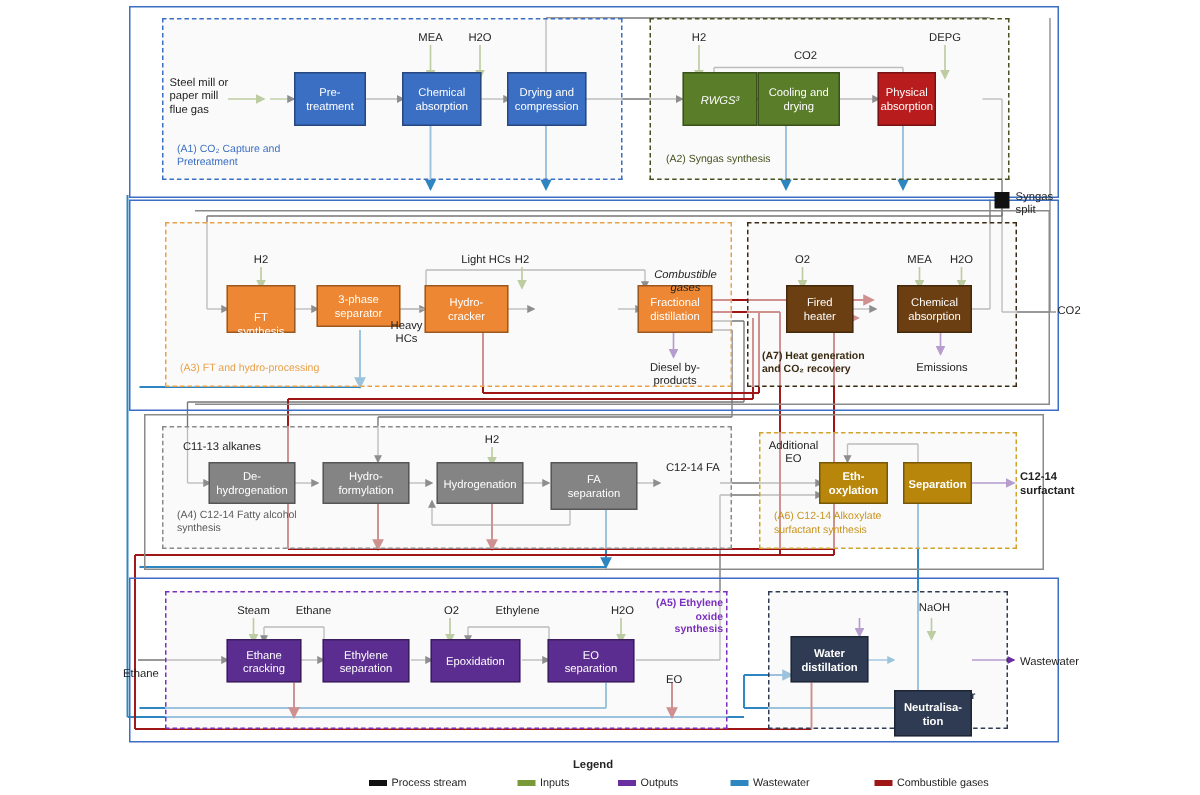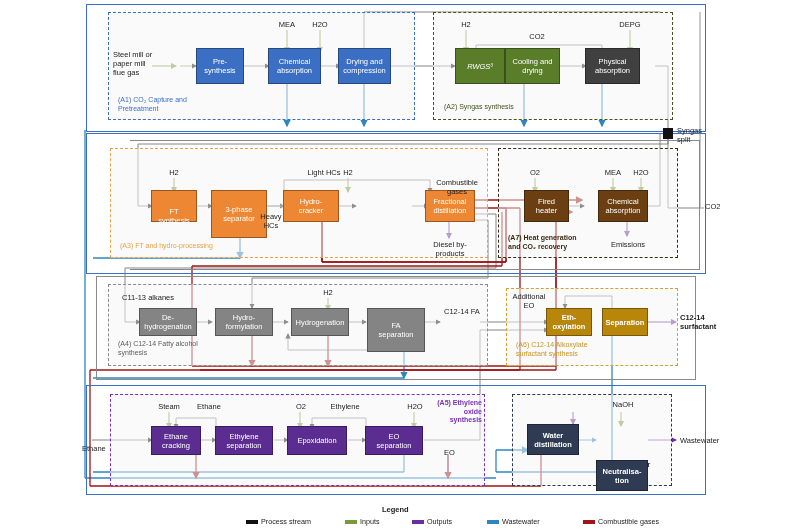--- a/index.html
+++ b/index.html
@@ -218,48 +218,48 @@
   <div class="grplbl" style="left: 430px; top: 399px; color: rgb(123, 47, 190); font-weight: bold; text-align: right; width: 52px; white-space: pre-line;">(A5) Ethylene
 oxide
 synthesis</div>
 
   <div class="grp" style="left:512px;top:394px;width:160px;height:92px;border:1.6px dashed #2f3b52;"></div>
   <div class="grplbl" style="left: 596px; top: 461px; color: rgb(47, 59, 82); font-weight: bold; text-align: center; white-space: pre-line;">(A8) Wastewater
 treatment</div>
 
   <div class="box" style="left:196px;top:48px;width:48px;height:36px;background:#3b6fc4;">
     <span style="white-space: pre-line;">Pre-
-synthesis</span>
+treatment</span>
     </div>
   <div class="box" style="left:268px;top:48px;width:53px;height:36px;background:#3b6fc4;">
     <span style="white-space: pre-line;">Chemical
 absorption</span>
     </div>
   <div class="box" style="left:455px;top:48px;width:50px;height:36px;background:#5a7d2a;">
     <span style="font-style:italic;">RWGS³</span>
     </div>
 
   <div class="box" style="left:338px;top:48px;width:53px;height:36px;background:#3b6fc4;">
     <span style="white-space: pre-line;">Drying and
 compression</span>
     </div>
   <div class="box" style="left:505px;top:48px;width:55px;height:36px;background:#5a7d2a;">
     <span style="white-space: pre-line;">Cooling and
 drying</span>
     </div>
-  <div class="box" style="left:585px;top:48px;width:55px;height:36px;background:#404040;text-align:center;">
+  <div class="box" style="left:585px;top:48px;width:39px;height:36px;background:#b91c1c;text-align:center;">
     <span style="white-space: pre-line;">Physical
 absorption</span>
     </div>
 
   <div class="box" style="left:151px;top:190px;width:46px;height:32px;background:#ed8733;">
     <span style="white-space: pre-line; margin-top: 19px;">FT
 synthesis</span>
     </div>
-  <div class="box" style="left:211px;top:190px;width:56px;height:48px;background:#ed8733;">
+  <div class="box" style="left:211px;top:190px;width:56px;height:28px;background:#ed8733;">
     <span style="white-space: pre-line;">3-phase
 separator</span>
     </div>
   <div class="box" style="left:283px;top:190px;width:56px;height:32px;background:#ed8733;">
     <span style="white-space: pre-line;">Hydro-
 cracker</span>
     </div>
   <div class="box" style="left:427px;top:190px;width:0px;height:0px;background:transparent;border:none;"></div>
   <div class="box" style="left:425px;top:190px;width:50px;height:32px;background:#ed8733;">
     <span style="white-space: pre-line;">Fractional
@@ -278,21 +278,21 @@
     <span style="white-space: pre-line;">De-
 hydrogenation</span>
     </div>
   <div class="box" style="left:215px;top:308px;width:58px;height:28px;background:#848484;">
     <span style="white-space: pre-line;">Hydro-
 formylation</span>
     </div>
   <div class="box" style="left:291px;top:308px;width:58px;height:28px;background:#848484;">
     <span>Hydrogenation</span>
     </div>
-  <div class="box" style="left:367px;top:308px;width:58px;height:44px;background:#848484;">
+  <div class="box" style="left:367px;top:308px;width:58px;height:32px;background:#848484;">
     <span style="white-space: pre-line;">FA
 separation</span>
     </div>
 
   <div class="box" style="left:546px;top:308px;width:46px;height:28px;background:#b8860b;">
     <span style="font-weight: bold; white-space: pre-line;">Eth-
 oxylation</span>
     </div>
   <div class="box" style="left:602px;top:308px;width:46px;height:28px;background:#b8860b;">
     <span style="font-weight:bold;">Separation</span>
@@ -330,21 +330,21 @@
   <div class="lbl" style="left:308px;top:20px;width:24px;">H2O</div>
   <div class="lbl" style="left:456px;top:20px;width:20px;">H2</div>
   <div class="lbl" style="left:525px;top:32px;width:24px;">CO2</div>
   <div class="lbl" style="left:615px;top:20px;width:30px;">DEPG</div>
 
   <div class="lbl" style="left:164px;top:168px;width:20px;">H2</div>
   <div class="lbl" style="left:300px;top:168px;width:48px;">Light HCs</div>
   <div class="lbl" style="left:338px;top:168px;width:20px;">H2</div>
   <div class="lbl" style="left: 255px; top: 212px; width: 32px; white-space: pre-line;">Heavy
 HCs</div>
-  <div class="lbl" style="left: 429px; top: 178px; width: 56px; white-space: pre-line;">Combustible
+  <div class="lbl" style="left: 429px; top: 178px; width: 56px; white-space: pre-line; font-style: italic;">Combustible
 gases</div>
   <div class="lbl" style="left: 424px; top: 240px; width: 52px; white-space: pre-line; text-align: center;">Diesel by-
 products</div>
 
   <div class="lbl" style="left:525px;top:168px;width:20px;">O2</div>
   <div class="lbl" style="left:601px;top:168px;width:24px;">MEA</div>
   <div class="lbl" style="left:629px;top:168px;width:24px;">H2O</div>
   <div class="lbl" style="left:605px;top:240px;width:46px;">Emissions</div>
   <div class="lbl left" style="left:705px;top:202px;">CO2</div>
 

